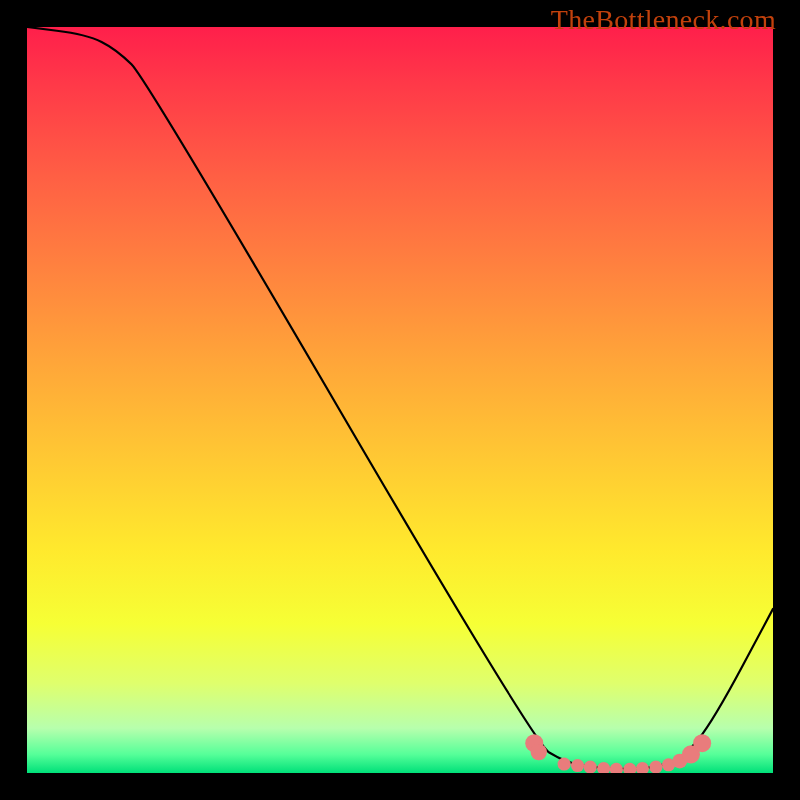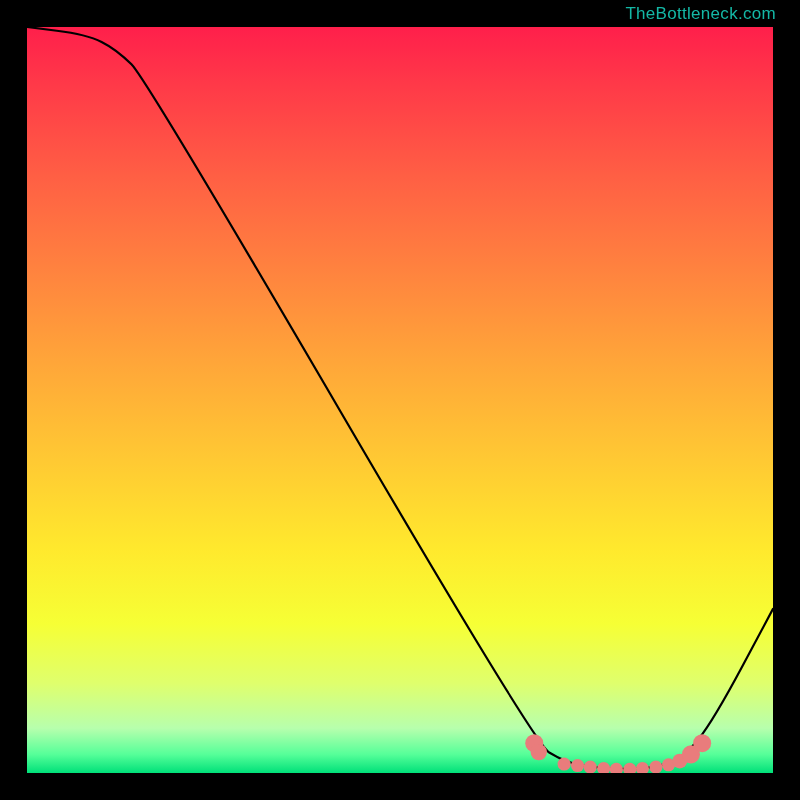--- a/index.html
+++ b/index.html
@@ -45,24 +45,24 @@
   }
   svg.overlay {
     position: absolute;
     left: 0; top: 0;
     width: 100%; height: 100%;
   }
   .watermark {
     position: absolute;
     top: 4px;
     right: 24px;
-    font-family: Liberation Sans, sans-serif;
-    font-size: 17px;
+    font-family: Liberation Serif, serif;
+    font-size: 28px;
     font-weight: 500;
-    color: #14b8a6;
+    color: #c2410c;
     letter-spacing: 0.3px;
     user-select: none;
   }
 </style>
 </head>
 <body>
 
 <div class="stage">
   <div class="plot">
     <div class="gradient"></div>

